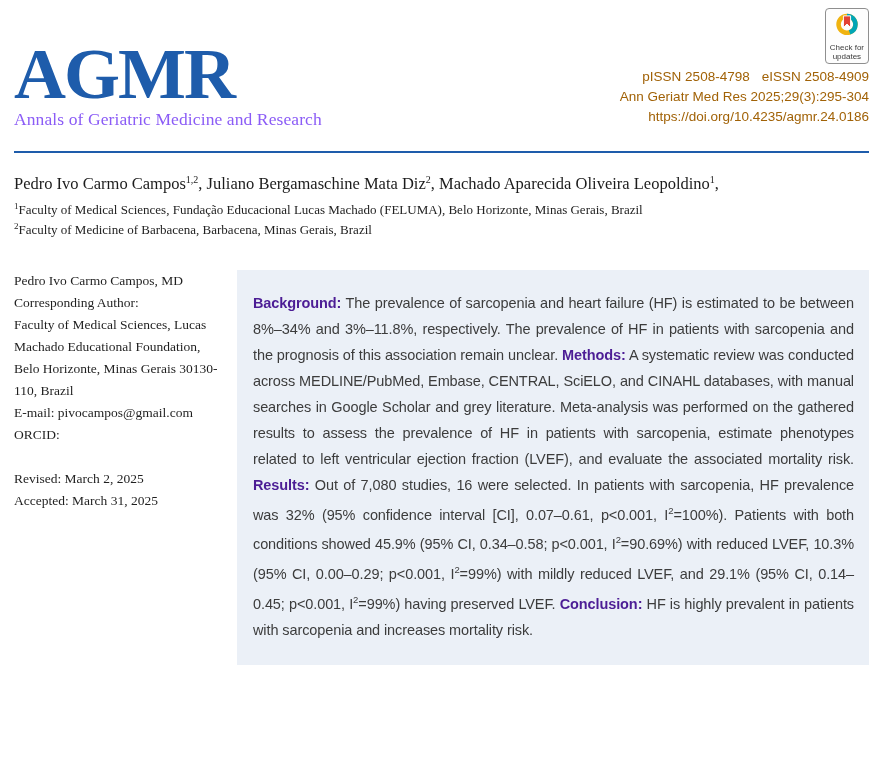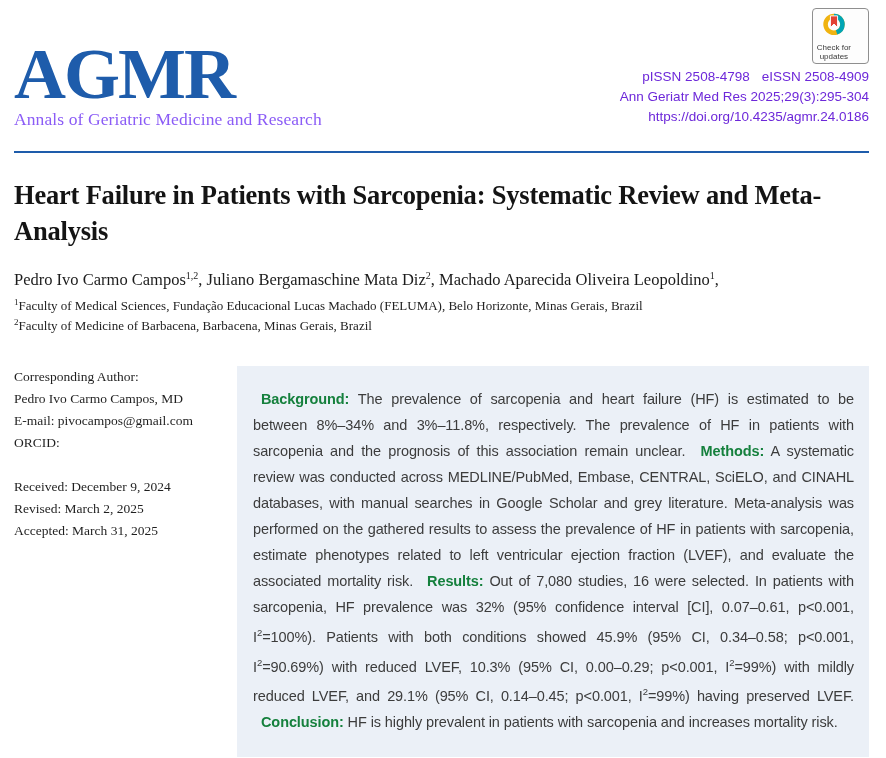--- a/index.html
+++ b/index.html
@@ -16,27 +16,27 @@
     font-family:"Liberation Serif",serif;font-weight:bold;color:#1e5cab;
     font-size:72px;line-height:0.86;letter-spacing:-2px;
   }
   .logo-subtitle{
     font-family:"Liberation Serif",serif;color:#8b5cf6;
     font-size:17.5px;margin-top:3px;letter-spacing:0.1px;
   }
   .header-right{position:absolute;top:8px;right:0;text-align:right;}
   .crossmark-badge{
     display:inline-block;border:1.5px solid #8f8f8f;border-radius:4px;
-    background:#fdfdfd;padding:3px 17px 2px 4px;text-align:center;cursor:pointer;
+    background:#fdfdfd;padding:3px 4px 2px 4px;text-align:center;cursor:pointer;
   }
   .crossmark-badge .cm-text{font-size:8px;line-height:9px;color:#3a3a3a;margin-top:1px;}
   .review-article{
     color:#1878be;font-weight:bold;font-size:22px;margin-top:6px;letter-spacing:-0.2px;
   }
-  .issn-block{font-size:13.5px;line-height:20px;color:#6d28d9;margin-top:3px;}
+  .issn-block{font-size:13.5px;line-height:20px;color:#a16207;margin-top:3px;}
   .issn-block .gap{display:inline-block;width:12px;}
   .doi-line{cursor:pointer;}
 
   
   .article-title{
     font-family:"Liberation Serif",serif;font-weight:bold;color:#141414;
     font-size:26.5px;line-height:1.36;margin-top:24px;letter-spacing:-0.2px;
   }
   .authors{
     font-family:"Liberation Serif",serif;font-size:16.5px;line-height:1.62;
@@ -61,21 +61,21 @@
 
   .abstract-box{
     flex:1;margin-left:15px;background:#ebf0f7;
     padding:20px 15px 22px 16px;
   }
   .abstract-body{
     font-size:14.5px;line-height:26px;color:#3c3c3c;text-align:justify;
     letter-spacing:-0.1px;
   }
   .abstract-body sup{font-size:9.5px;}
-  .abs-label{color:#15803d;font-weight:bold;margin-left:8px;}
+  .abs-label{color:#4c1d95;font-weight:bold;}
 </style>
 </head>
 <body>
 
 <div class="page">
 
   <div class="header">
     <div class="logo-block">
       <div class="logo-text">AGMR</div>
       <div class="logo-subtitle">Annals of Geriatric Medicine and Research</div>
@@ -94,42 +94,41 @@
         </div>
       </span>
       <div class="issn-block">
         <div><span>pISSN 2508-4798</span><span class="gap"></span><span>eISSN 2508-4909</span></div>
         <div>Ann Geriatr Med Res 2025;29(3):295-304</div>
         <div class="doi-line">https://doi.org/10.4235/agmr.24.0186</div>
       </div>
     </div>
   </div>
 
-  <h1 class="article-title" style="margin:24px 0 0 0;">Heart Failure in Patients with Sarcopenia: Systematic Review and Meta-Analysis</h1>
 
   <div class="authors">
     <span><span>Pedro Ivo Carmo Campos</span><sup>1,2</sup><span>, </span></span><span><span>Juliano Bergamaschine Mata Diz</span><sup>2</sup><span>, </span></span><span><span>Machado Aparecida Oliveira Leopoldino</span><sup>1</sup><span>,</span></span><br>
   </div>
 
   <div class="affiliations">
     <span class="aff-line"><sup>1</sup><span>Faculty of Medical Sciences, Fundação Educacional Lucas Machado (FELUMA), Belo Horizonte, Minas Gerais, Brazil</span></span>
     <span class="aff-line"><sup>2</sup><span>Faculty of Medicine of Barbacena, Barbacena, Minas Gerais, Brazil</span></span>
   </div>
 
   <div class="columns">
 
     <div class="sidebar">
       <div>
+        <span class="line">Pedro Ivo Carmo Campos, MD</span>
         <span class="line">Corresponding Author:</span>
-        <span class="line">Pedro Ivo Carmo Campos, MD</span>
+        <span class="line">Faculty of Medical Sciences, Lucas Machado Educational Foundation, Belo Horizonte, Minas Gerais 30130-110, Brazil</span>
         <span class="line">E-mail: pivocampos@gmail.com</span>
         <span class="line">ORCID:</span>
       </div>
       <div class="history">
-        <span class="line">Received: December 9, 2024</span>
         <span class="line">Revised: March 2, 2025</span>
         <span class="line">Accepted: March 31, 2025</span>
       </div>
     </div>
 
     <div class="abstract-box">
       <div class="abstract-body"><span class="abs-label">Background:</span><span> The prevalence of sarcopenia and heart failure (HF) is estimated to be between 8%–34% and 3%–11.8%, respectively. The prevalence of HF in patients with sarcopenia and the prognosis of this association remain unclear. </span><span class="abs-label">Methods:</span><span> A systematic review was conducted across MEDLINE/PubMed, Embase, CENTRAL, SciELO, and CINAHL databases, with manual searches in Google Scholar and grey literature. Meta-analysis was performed on the gathered results to assess the prevalence of HF in patients with sarcopenia, estimate phenotypes related to left ventricular ejection fraction (LVEF), and evaluate the associated mortality risk. </span><span class="abs-label">Results:</span><span> Out of 7,080 studies, 16 were selected. In patients with sarcopenia, HF prevalence was 32% (95% confidence interval [CI], 0.07–0.61, p&lt;0.001, I</span><sup>2</sup><span>=100%). Patients with both conditions showed 45.9% (95% CI, 0.34–0.58; p&lt;0.001, I</span><sup>2</sup><span>=90.69%) with reduced LVEF, 10.3% (95% CI, 0.00–0.29; p&lt;0.001, I</span><sup>2</sup><span>=99%) with mildly reduced LVEF, and 29.1% (95% CI, 0.14–0.45; p&lt;0.001, I</span><sup>2</sup><span>=99%) having preserved LVEF. </span><span class="abs-label">Conclusion:</span><span> HF is highly prevalent in patients with sarcopenia and increases mortality risk.</span></div>
 
     </div>
 

